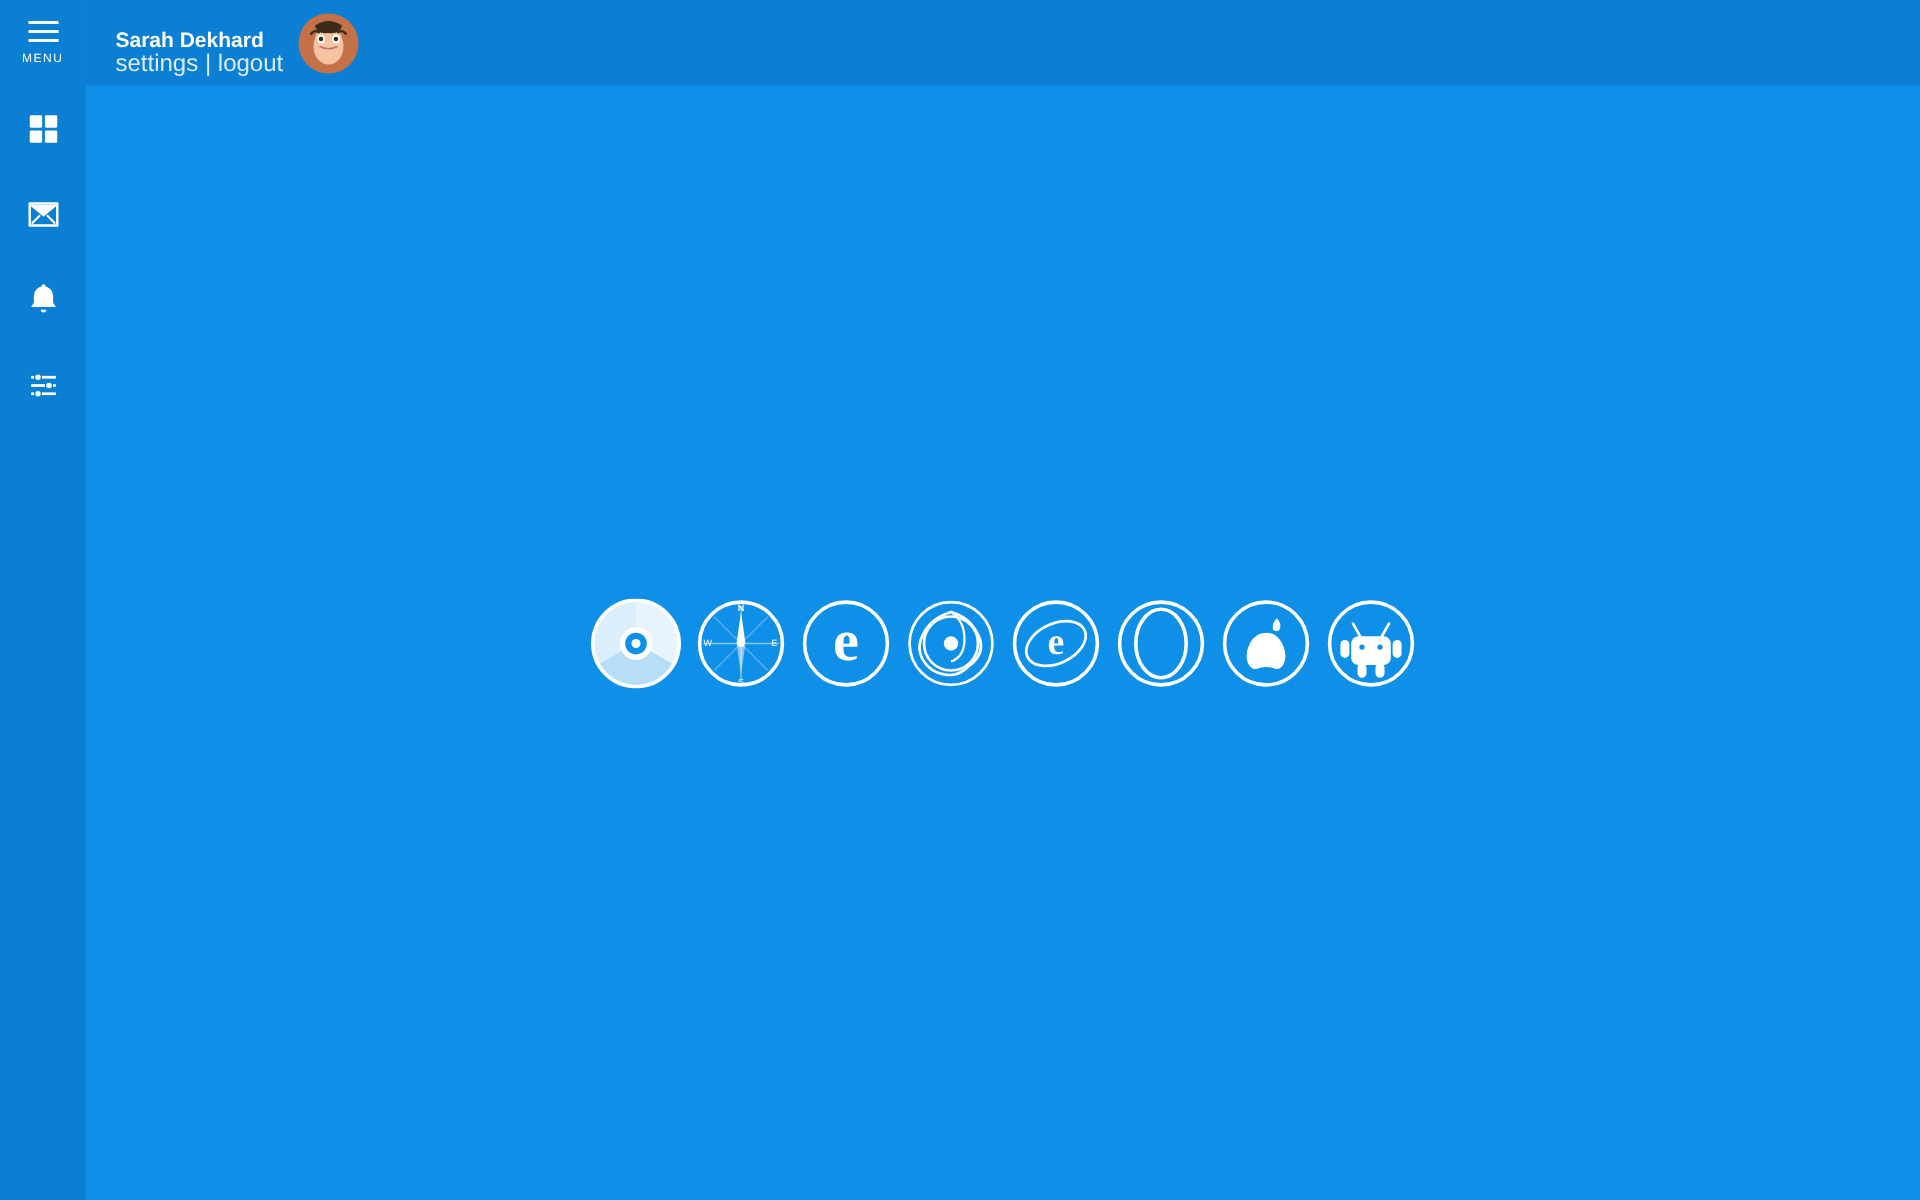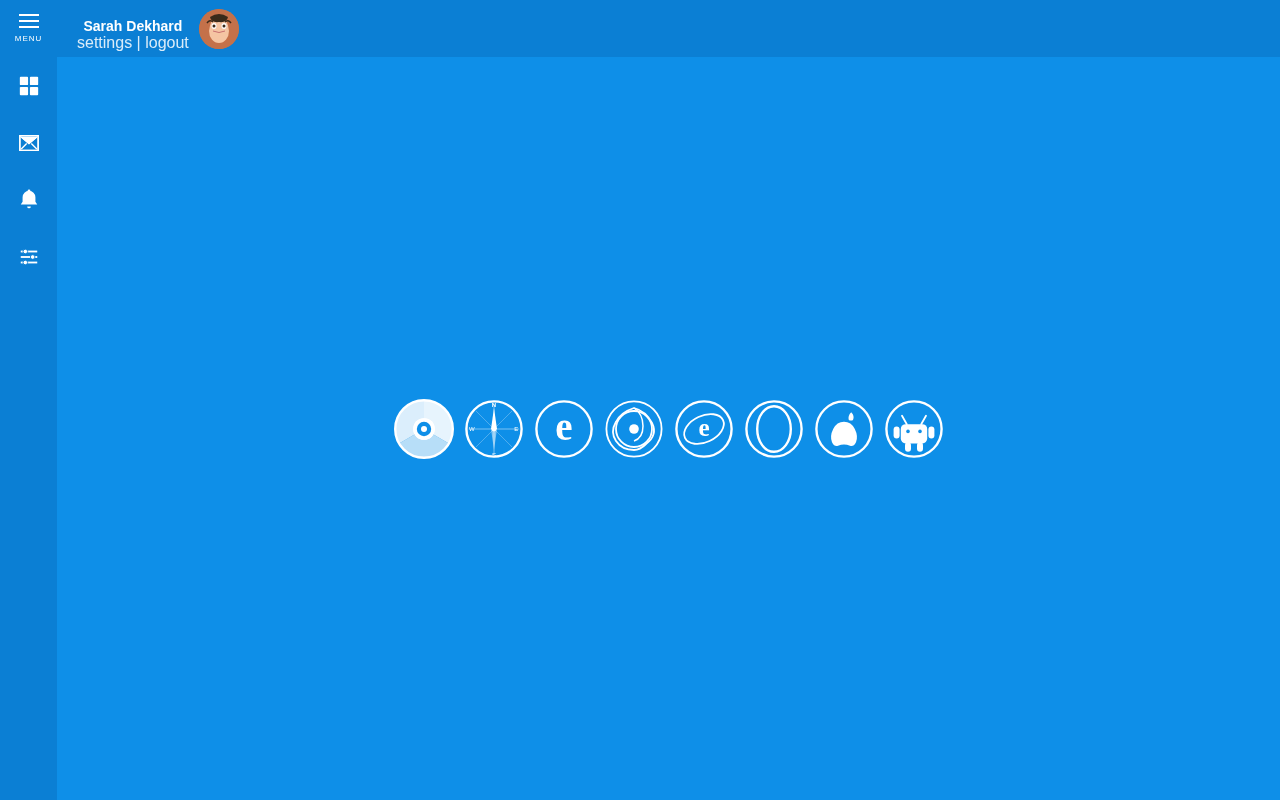--- a/index.html
+++ b/index.html
@@ -105,21 +105,21 @@
     }
 
     .user-area {
       display: flex;
       align-items: center;
       gap: 10px;
       color: white;
     }
 
     .user-info {
-      text-align: center;
+      text-align: left;
       margin-top: 13px;
     }
 
     .user-name {
       font-size: 14px;
       font-weight: 600;
       color: white;
     }
 
     .user-actions {

